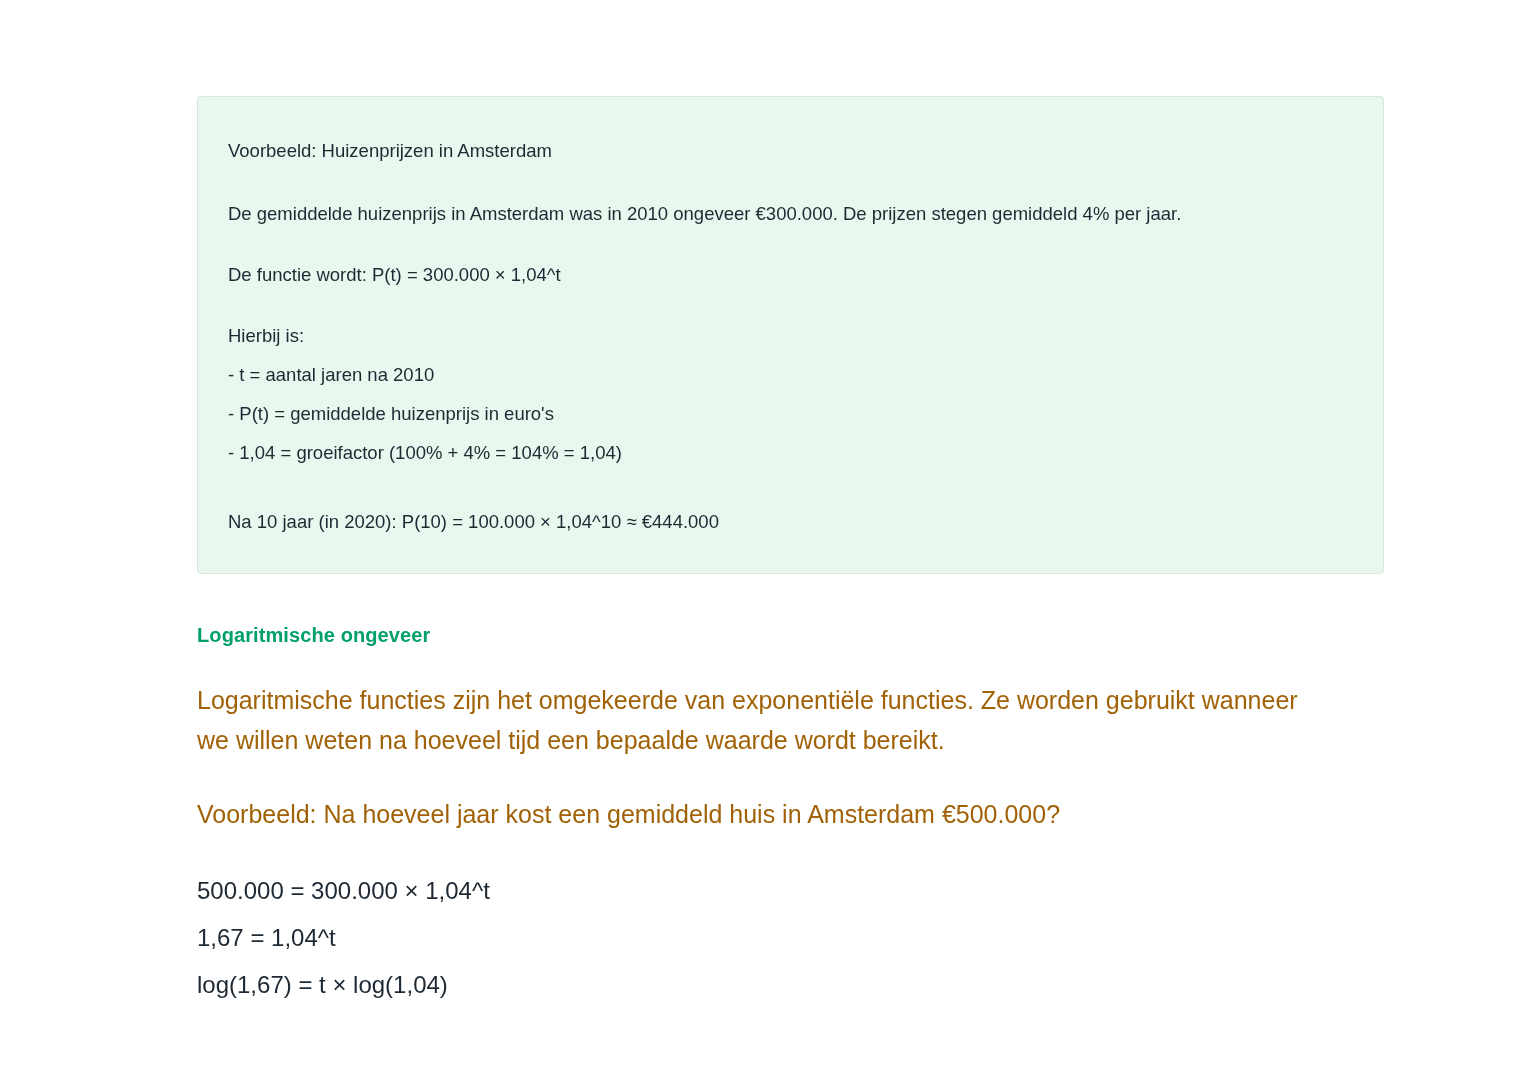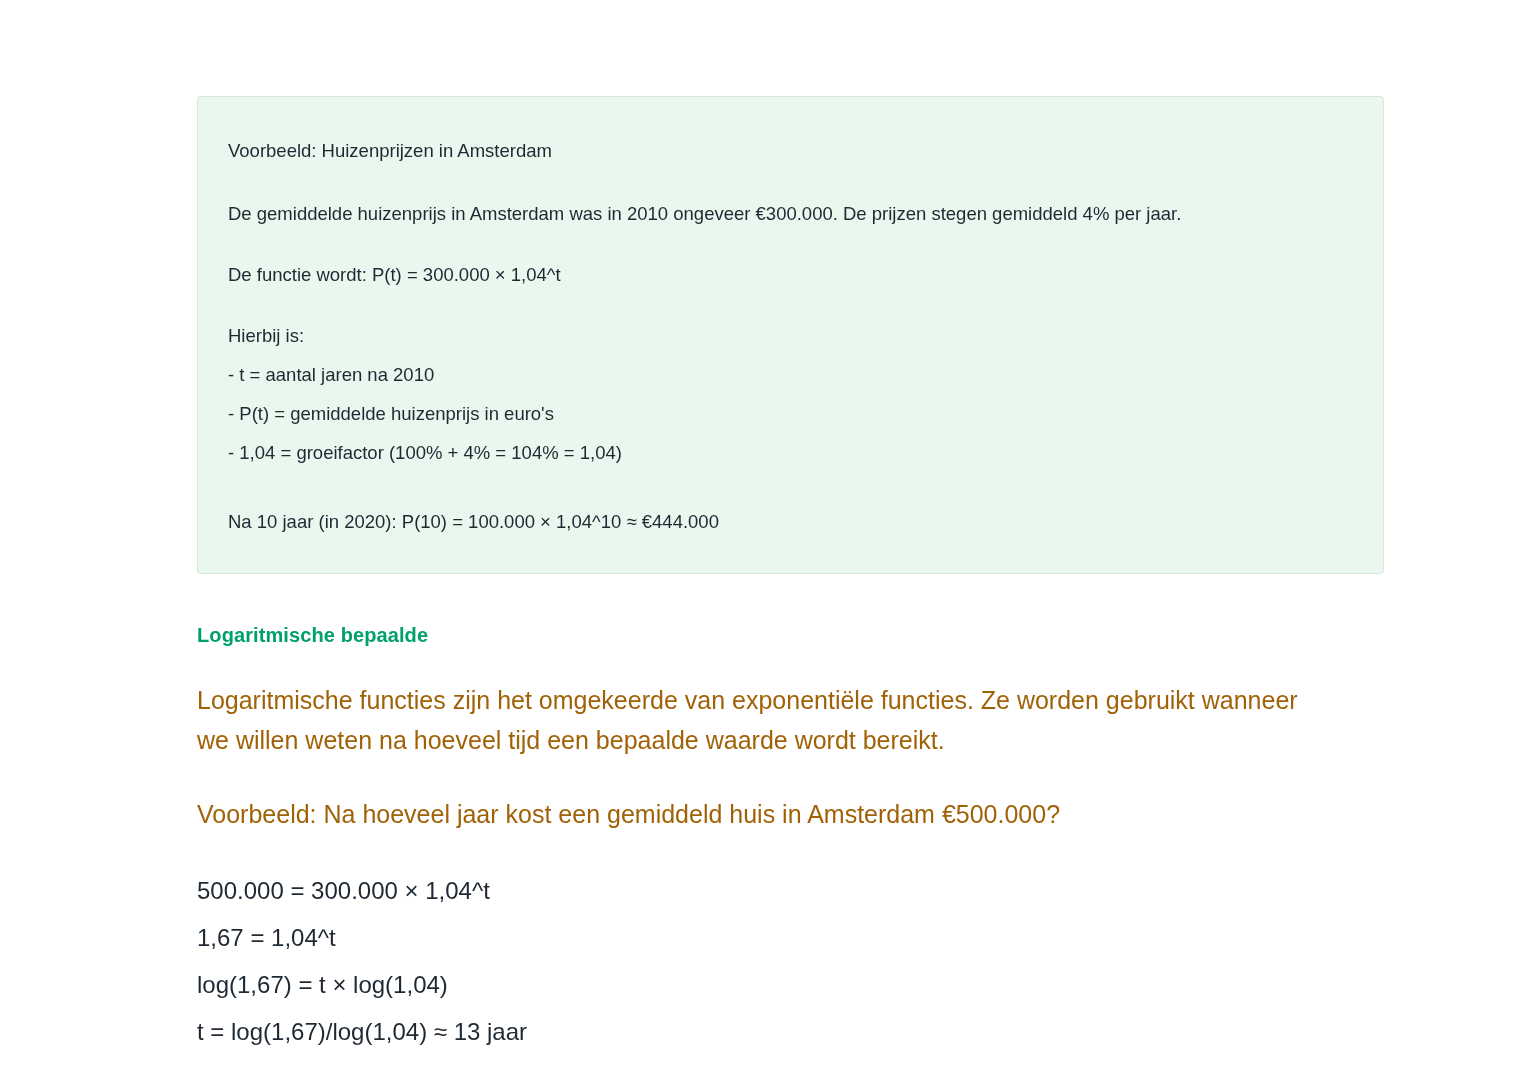--- a/index.html
+++ b/index.html
@@ -70,26 +70,25 @@
     <p>Voorbeeld: Huizenprijzen in Amsterdam</p>
     <p class="gap-lg">De gemiddelde huizenprijs in Amsterdam was in 2010 ongeveer €300.000. De prijzen stegen gemiddeld 4% per jaar.</p>
     <p class="gap-md">De functie wordt: P(t) = 300.000 × 1,04^t</p>
     <p class="gap-md">Hierbij is:</p>
     <p class="gap-sm">- t = aantal jaren na 2010</p>
     <p class="gap-sm">- P(t) = gemiddelde huizenprijs in euro's</p>
     <p class="gap-sm">- 1,04 = groeifactor (100% + 4% = 104% = 1,04)</p>
     <p class="gap-xl">Na 10 jaar (in 2020): P(10) = 100.000 × 1,04^10 ≈ €444.000</p>
   </section>
 
-  <h2 class="section-title">Logaritmische bepaalde</h2>
+  <h2 class="section-title">Logaritmische ongeveer</h2>
 
   <p class="body-text">Logaritmische functies zijn het omgekeerde van exponentiële functies. Ze worden gebruikt wanneer we willen weten na hoeveel tijd een bepaalde waarde wordt bereikt.</p>
 
   <p class="body-text">Voorbeeld: Na hoeveel jaar kost een gemiddeld huis in Amsterdam €500.000?</p>
 
   <div class="calc-block">
     <div>500.000 = 300.000 × 1,04^t</div>
     <div>1,67 = 1,04^t</div>
     <div>log(1,67) = t × log(1,04)</div>
-    <div>t = log(1,67)/log(1,04) ≈ 13 jaar</div>
   </div>
 
 </div>
 
 </body></html>

